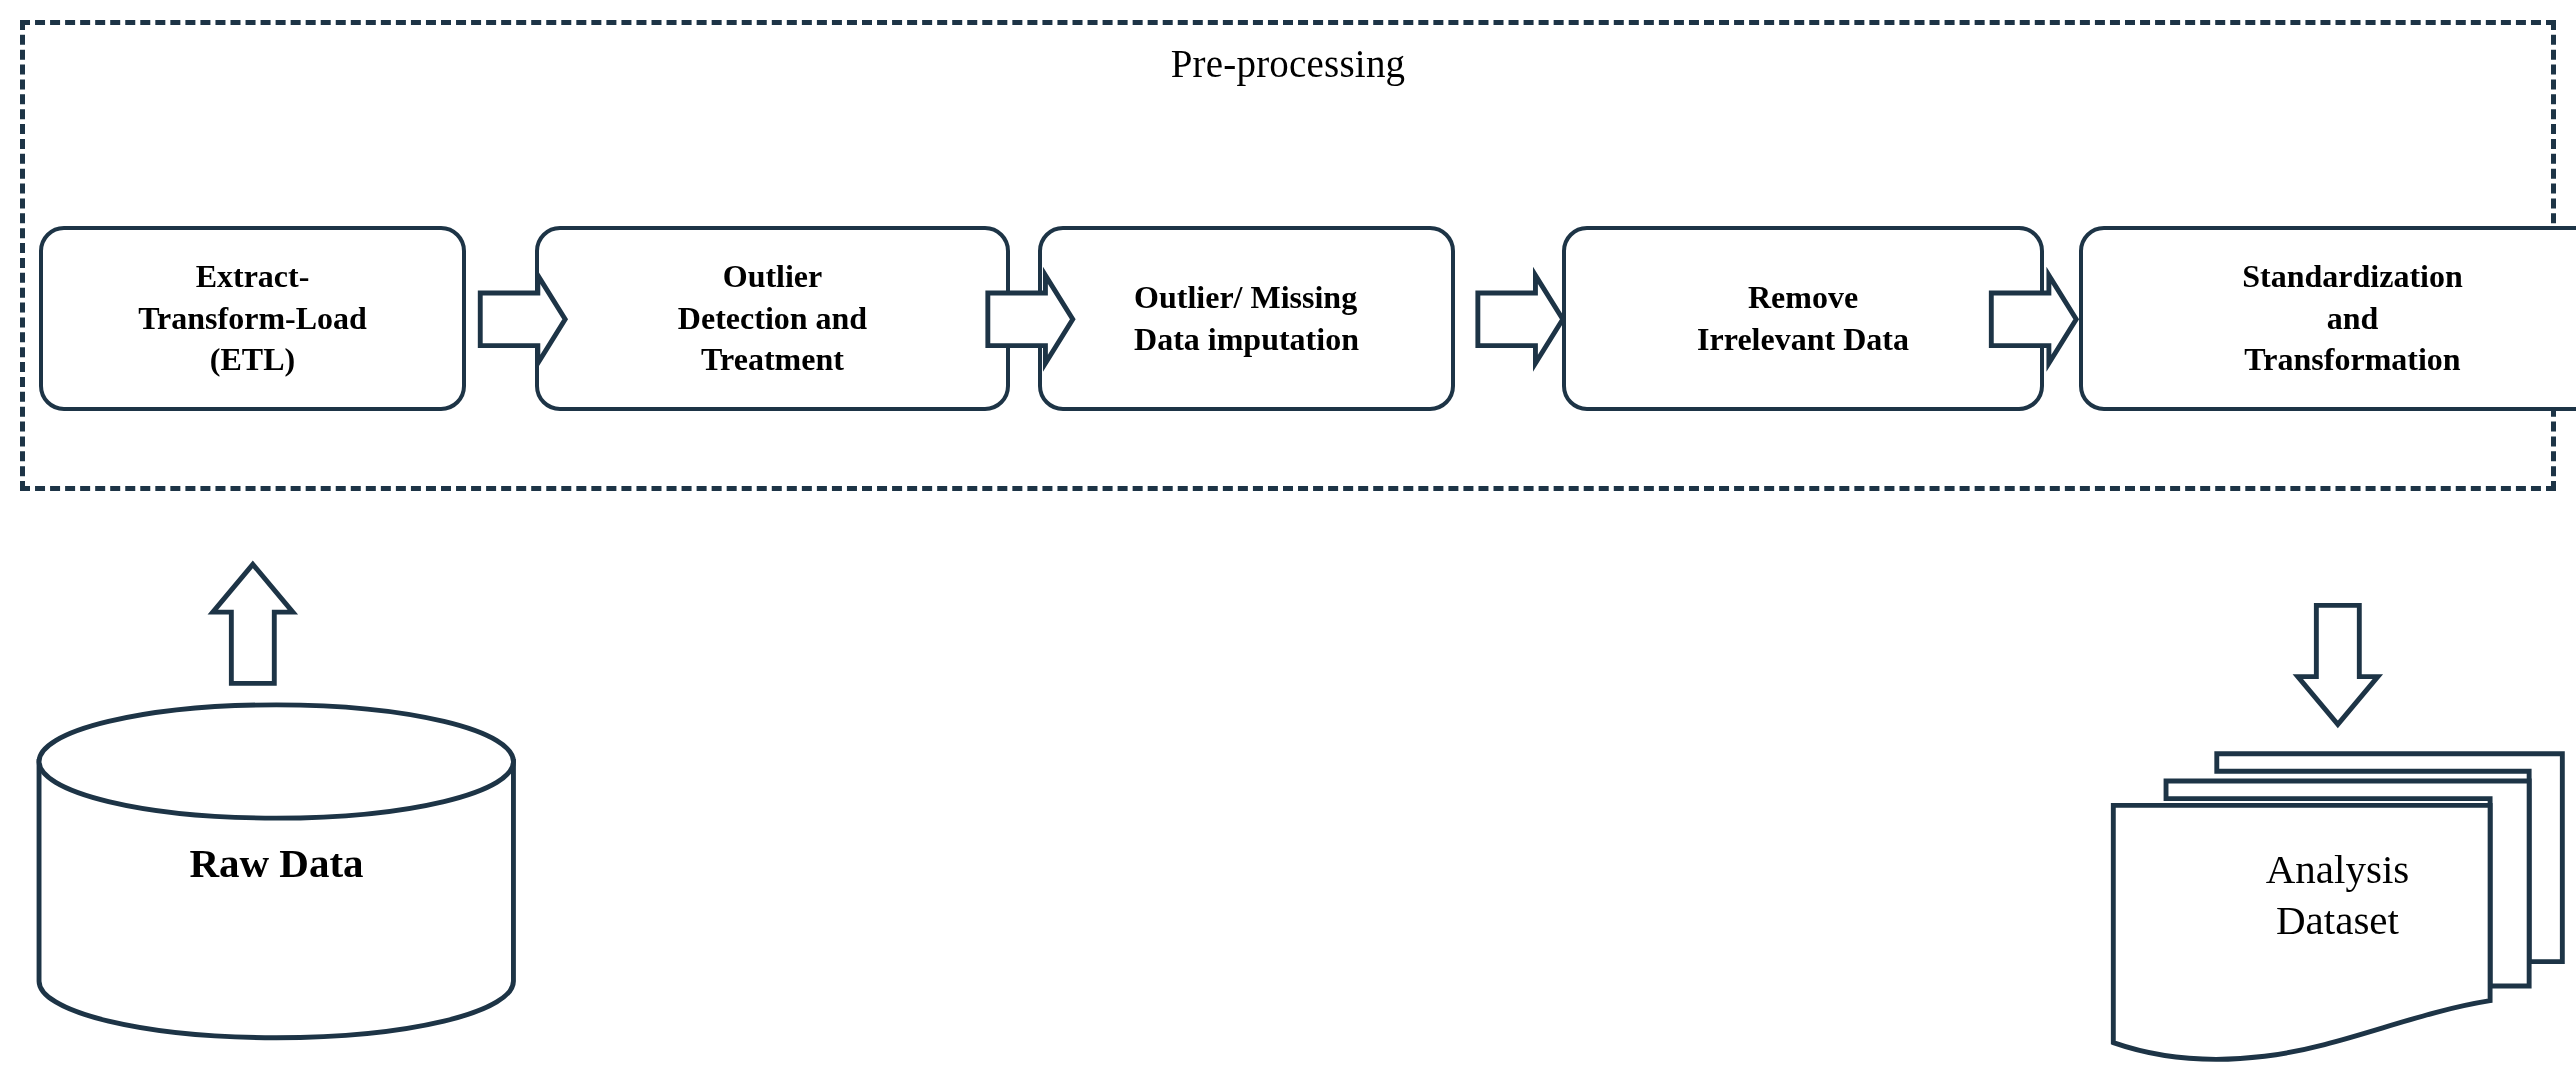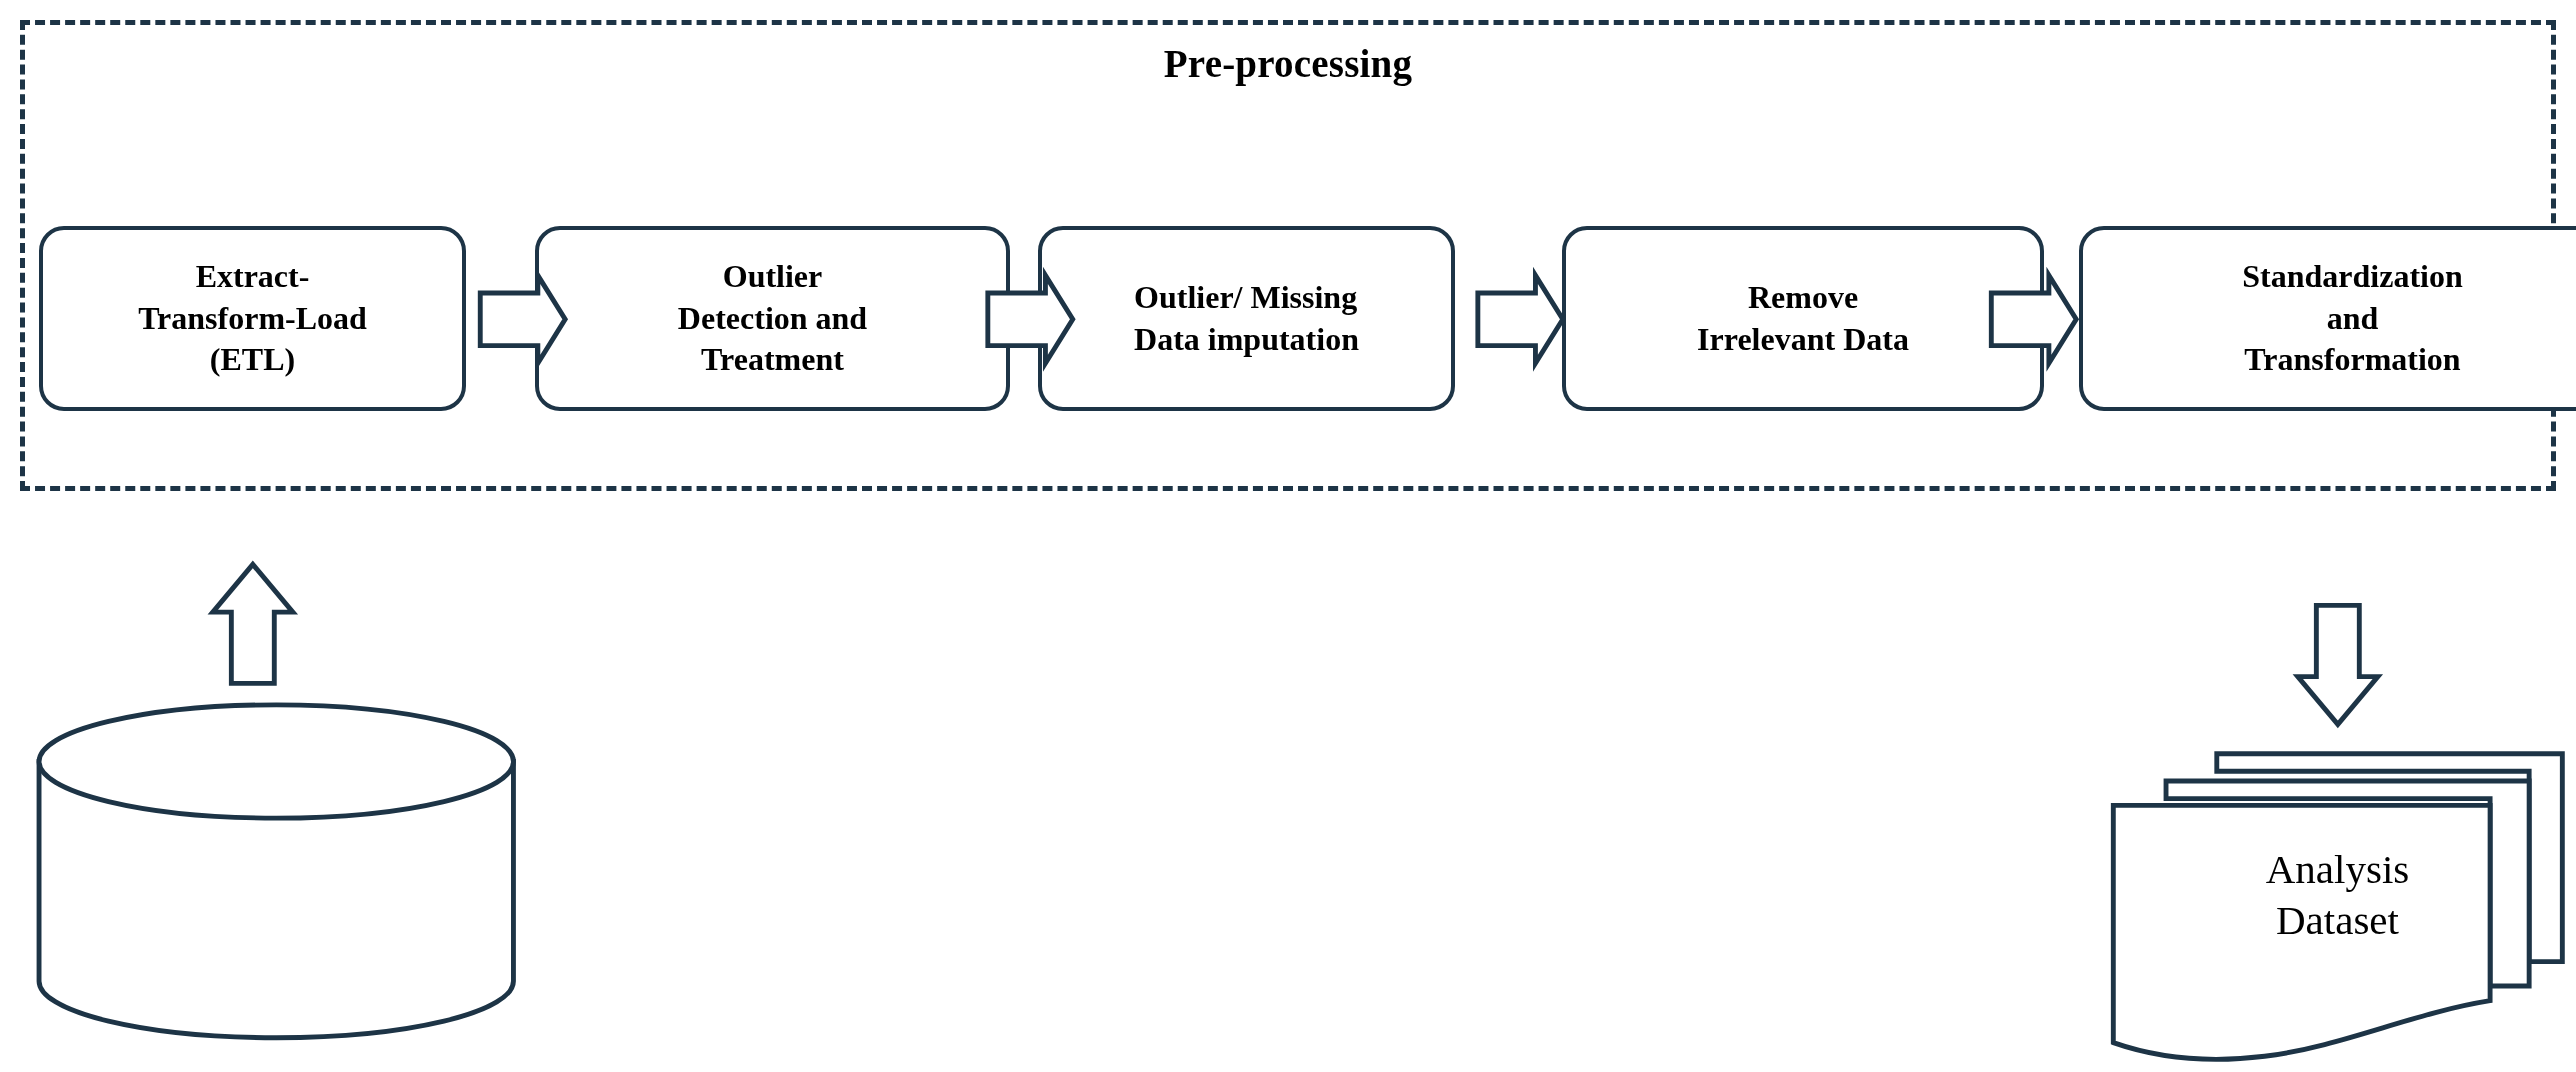--- a/index.html
+++ b/index.html
@@ -7,21 +7,21 @@
        font-family:"Liberation Serif","DejaVu Serif",serif;}
   #stage{position:absolute;inset:0;width:2576px;height:1073px;}
   svg.layer{position:absolute;left:0;top:0;width:2576px;height:1073px;}
 
   .dashed-box{
     position:absolute;left:19.5px;top:19.5px;width:2536px;height:471px;
     border:5.9px dashed #1d3446;box-sizing:border-box;background:transparent;
   }
   .section-title{
     position:absolute;left:0;top:41px;width:2576px;text-align:center;
-    font-size:39px;font-weight:bold;color:#000;letter-spacing:0.2px;
+    font-size:39px;font-weight:normal;color:#000;letter-spacing:0.2px;
   }
   .pbox{
     position:absolute;top:226px;height:185px;
     border:4.9px solid #1d3446;border-radius:25px;background:#fff;
     display:flex;align-items:center;justify-content:center;box-sizing:border-box;
   }
   .pbox .ptext{
     font-size:32px;font-weight:bold;color:#000;line-height:1.30;text-align:center;
     padding:0 13.7px;
   }
@@ -89,17 +89,18 @@
 
         <path d="M2219,800 L2591,800 L2591,1010 L2551,1010 L2551,818 L2219,818 Z" fill="#ffffff" stroke="#1d3446" stroke-width="5"></path>
 
         <path d="M2165,825 L2551,825 L2551,1025
                  C2470,1038 2400,1072 2320,1082
                  C2255,1090 2205,1082 2165,1068 Z" fill="#ffffff" stroke="#1d3446" stroke-width="5"></path>
       </g>
     </g>
   </svg>
 
+  <div class="cyl-label">Raw Data</div>
 
   <div class="doc-label">Analysis<br>Dataset</div>
 
 </div>
 
 
 </body></html>

